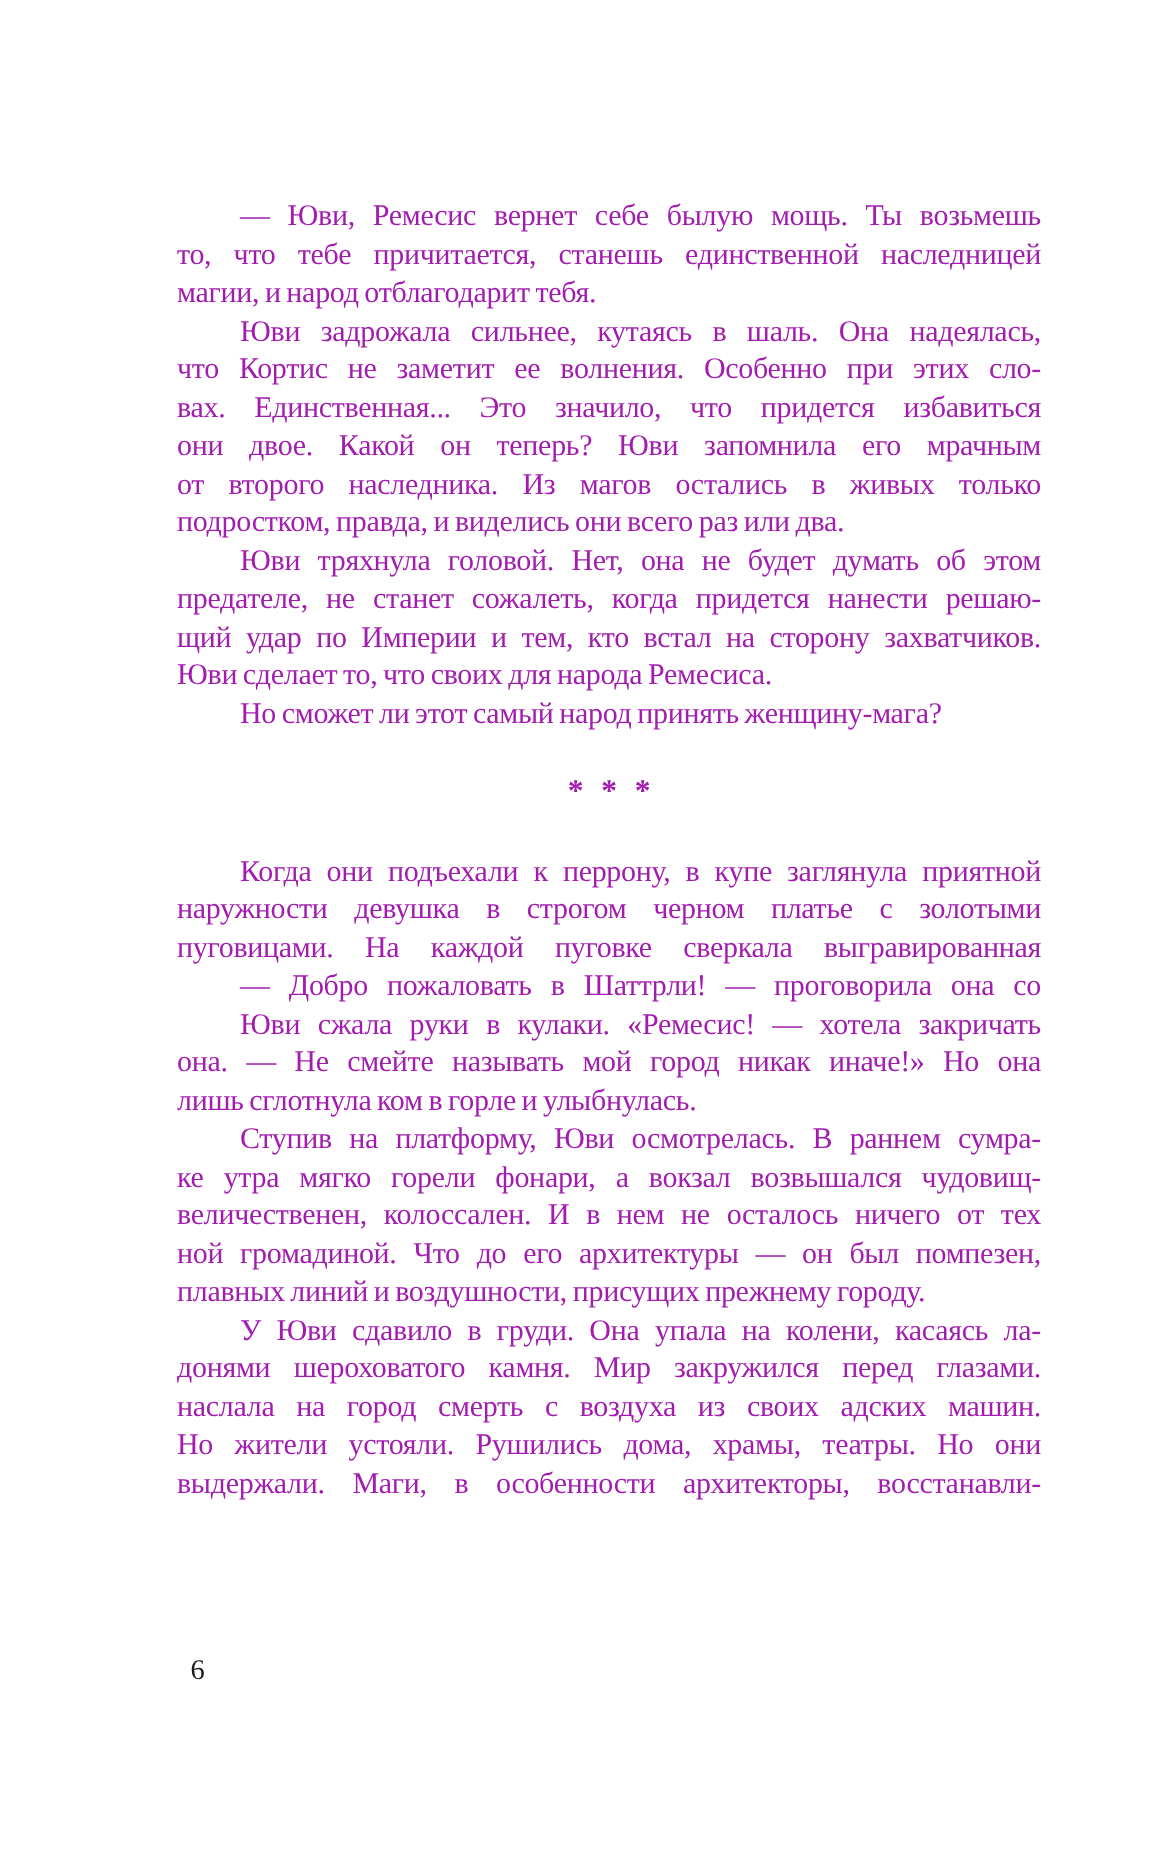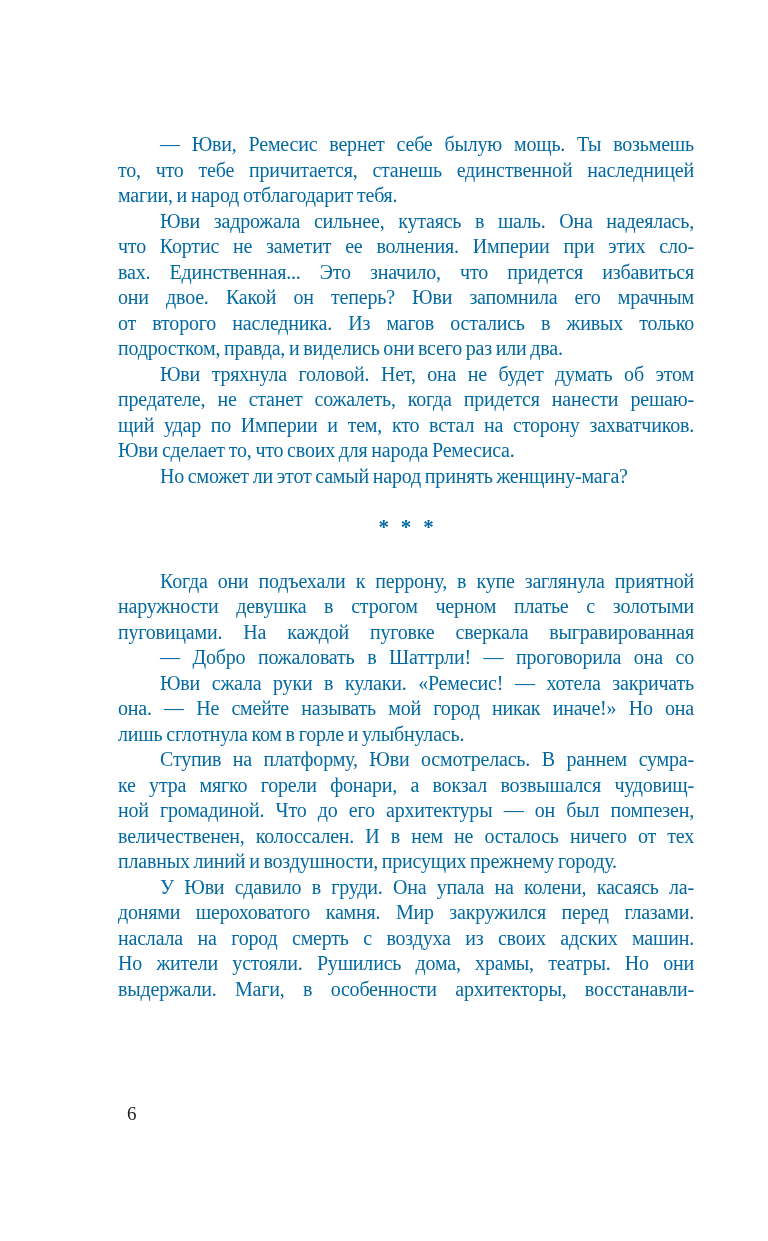--- a/index.html
+++ b/index.html
@@ -57,29 +57,29 @@
     top: 1102px;
     font-size: 19px;
     line-height: 24px;
     color: #1d1d1d;
   }
 </style>
 </head>
 <body>
 
 <div class="page">
-  <div class="text-block" style="color: #0369a1;">
+  <div class="text-block" style="color: #a21caf;">
       <div class="paragraph">
         <div class="line indent"><span>— Юви, Ремесис вернет себе былую мощь. Ты возьмешь</span></div>
         <div class="line"><span>то, что тебе причитается, станешь единственной наследницей</span></div>
         <div class="line lastline"><span>магии, и народ отблагодарит тебя.</span></div>
       </div>
       <div class="paragraph">
         <div class="line indent"><span>Юви задрожала сильнее, кутаясь в шаль. Она надеялась,</span></div>
-        <div class="line"><span>что Кортис не заметит ее волнения. Империи при этих сло-</span></div>
+        <div class="line"><span>что Кортис не заметит ее волнения. Особенно при этих сло-</span></div>
         <div class="line"><span>вах. Единственная... Это значило, что придется избавиться</span></div>
         <div class="line"><span>они двое. Какой он теперь? Юви запомнила его мрачным</span></div>
         <div class="line"><span>от второго наследника. Из магов остались в живых только</span></div>
         <div class="line lastline"><span>подростком, правда, и виделись они всего раз или два.</span></div>
       </div>
       <div class="paragraph">
         <div class="line indent"><span>Юви тряхнула головой. Нет, она не будет думать об этом</span></div>
         <div class="line"><span>предателе, не станет сожалеть, когда придется нанести решаю-</span></div>
         <div class="line"><span>щий удар по Империи и тем, кто встал на сторону захватчиков.</span></div>
         <div class="line lastline"><span>Юви сделает то, что своих для народа Ремесиса.</span></div>
@@ -97,22 +97,22 @@
         <div class="line indent"><span>— Добро пожаловать в Шаттрли! — проговорила она со</span></div>
       </div>
       <div class="paragraph">
         <div class="line indent"><span>Юви сжала руки в кулаки. </span><span class="it">«Ремесис!</span><span> — хотела закричать</span></div>
         <div class="line"><span>она. — </span><span class="it">Не смейте называть мой город никак иначе!»</span><span> Но она</span></div>
         <div class="line lastline"><span>лишь сглотнула ком в горле и улыбнулась.</span></div>
       </div>
       <div class="paragraph">
         <div class="line indent"><span>Ступив на платформу, Юви осмотрелась. В раннем сумра-</span></div>
         <div class="line"><span>ке утра мягко горели фонари, а вокзал возвышался чудовищ-</span></div>
+        <div class="line"><span>величественен, колоссален. И в нем не осталось ничего от тех</span></div>
         <div class="line"><span>ной громадиной. Что до его архитектуры — он был помпезен,</span></div>
-        <div class="line"><span>величественен, колоссален. И в нем не осталось ничего от тех</span></div>
         <div class="line lastline"><span>плавных линий и воздушности, присущих прежнему городу.</span></div>
       </div>
       <div class="paragraph">
         <div class="line indent"><span>У Юви сдавило в груди. Она упала на колени, касаясь ла-</span></div>
         <div class="line"><span>донями шероховатого камня. Мир закружился перед глазами.</span></div>
         <div class="line"><span>наслала на город смерть с воздуха из своих адских машин.</span></div>
         <div class="line"><span>Но жители устояли. Рушились дома, храмы, театры. Но они</span></div>
         <div class="line"><span>выдержали. Маги, в особенности архитекторы, восстанавли-</span></div>
       </div>
     </div>

